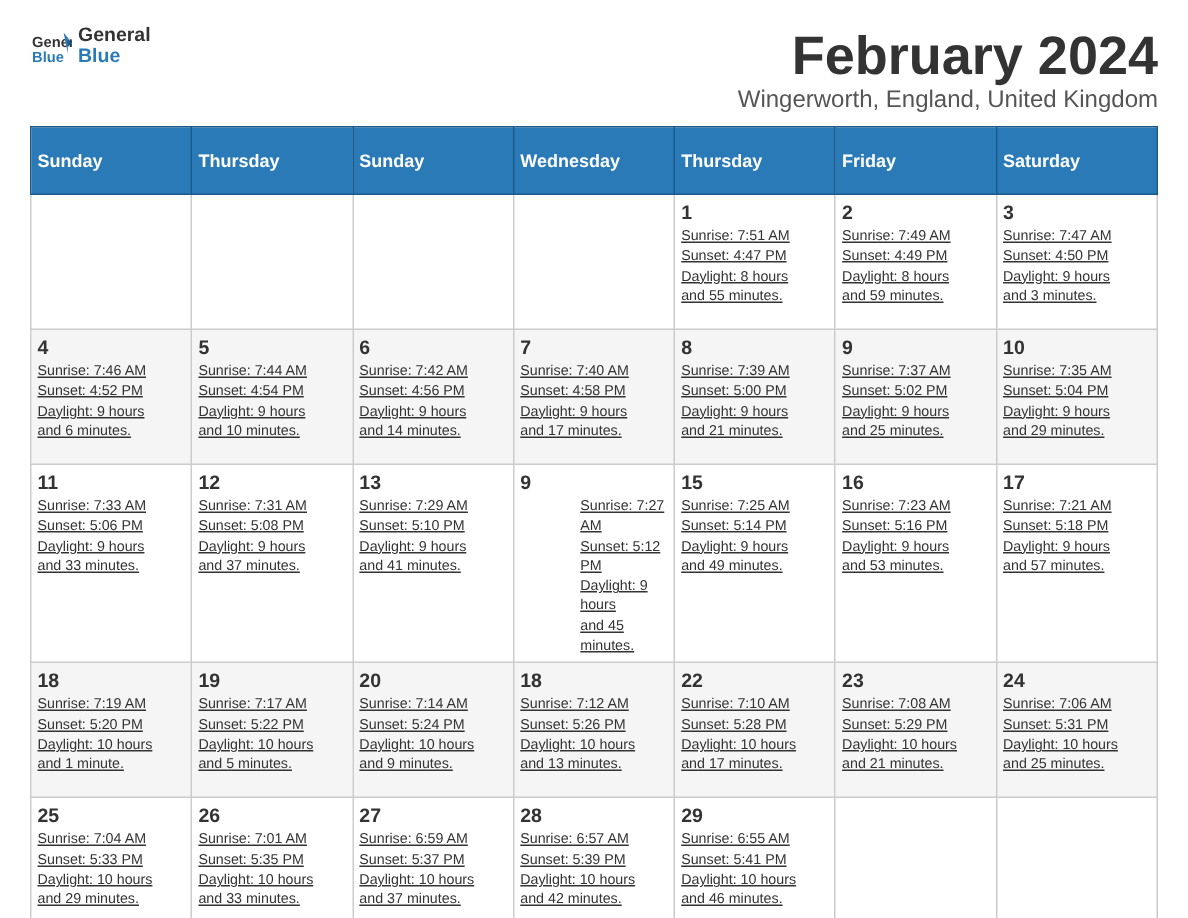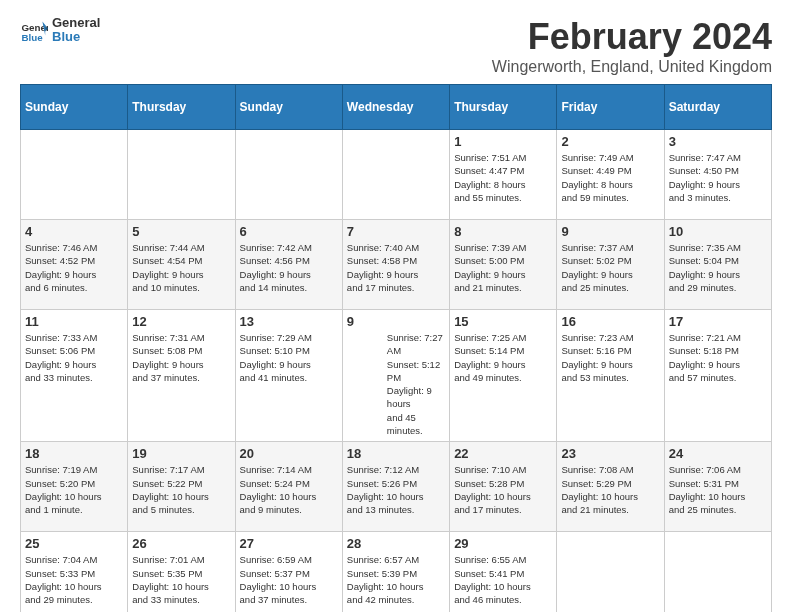--- a/index.html
+++ b/index.html
@@ -8,21 +8,21 @@
     .logo-icon { width: 28px; height: 28px; margin-right: 2px; }
     .top-row { display: flex; justify-content: space-between; align-items: flex-start; margin-bottom: 8px; }
     .logo-area { display: flex; align-items: center; }
     .title-area { text-align: right; }
     .month-title { font-size: 36px; font-weight: bold; color: #333; }
     .location-title { font-size: 16px; color: #555; }
     table { width: 100%; border-collapse: collapse; font-size: 10px; }
     thead th { background: #2a7ab8; color: #fff; padding: 15px 4px; text-align: left; font-size: 12px; border: 1px solid #1a5a8a; }
     tbody td { border: 1px solid #ccc; vertical-align: top; padding: 4px 4px; width: 14.28%; min-height: 80px; height: 90px; }
     .day-num { font-size: 13px; font-weight: bold; color: #333; margin-bottom: 2px; }
-    .day-info { font-size: 9.5px; color: #333; line-height: 1.4; }
+    .day-info { font-size: 9.5px; color: #333; line-height: 1.4; text-decoration: underline; }
     .empty-cell { background: #f9f9f9; }
     tbody tr:nth-child(odd) td { background: #fff; }
     tbody tr:nth-child(even) td { background: #f5f5f5; }
     tbody td.empty-cell { background: #efefef; }
   </style>
 </head>
 <body>
 
 <div class="container">
   <div class="top-row">

